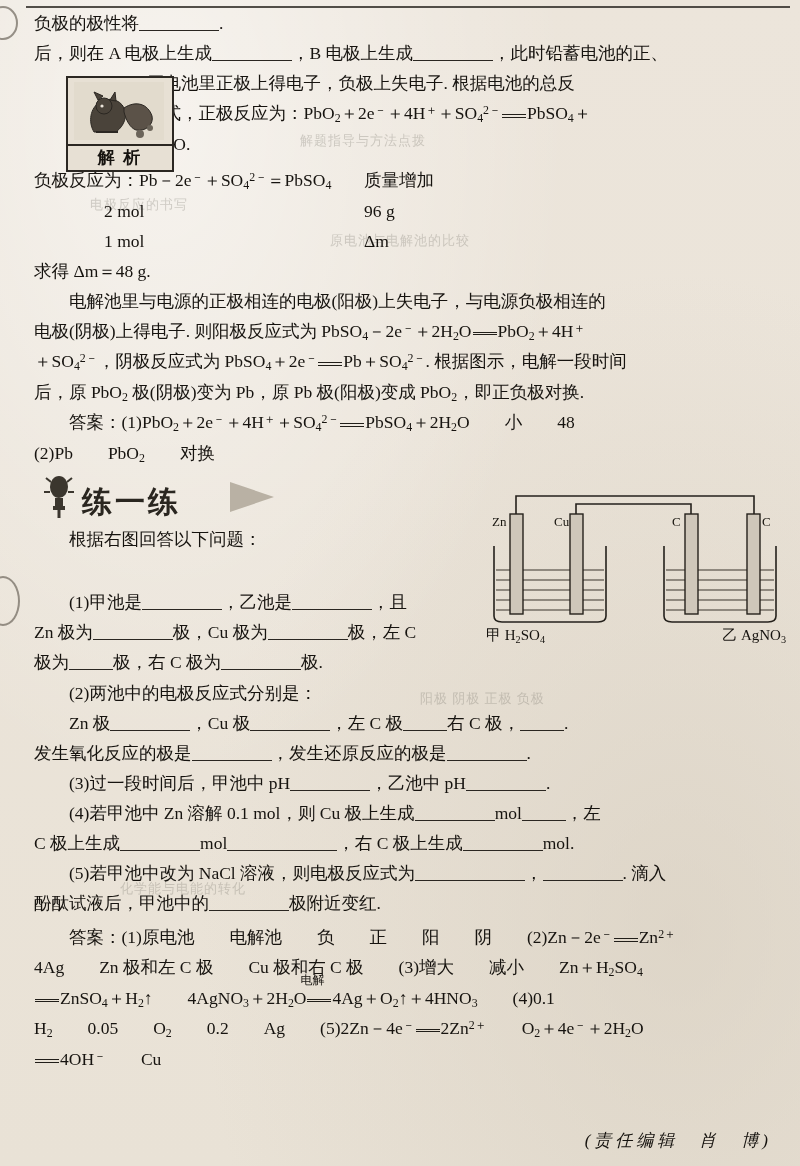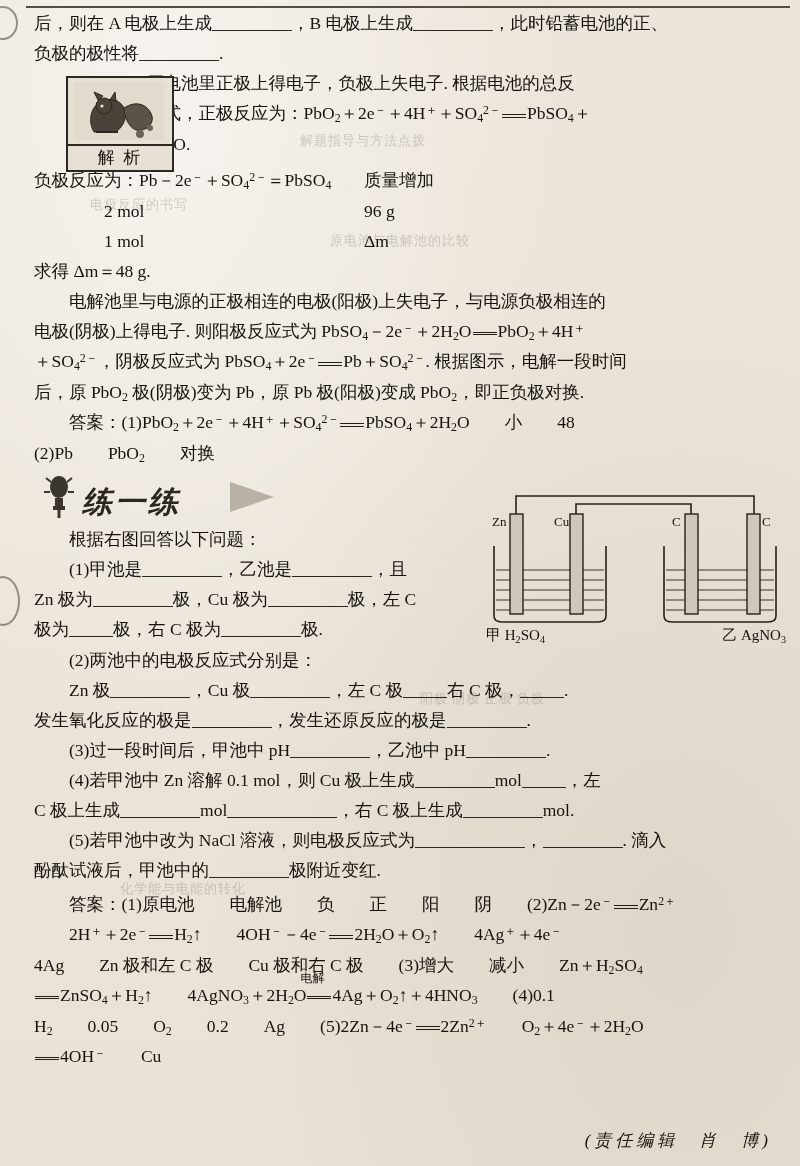--- a/index.html
+++ b/index.html
@@ -56,37 +56,36 @@
     position:absolute;left:32px;top:68px;width:104px;height:92px;
     border:2px solid #2b2722;background:#e7e0d4;
   }
   .jiexi .squirrel{
     position:absolute;left:6px;top:4px;width:90px;height:58px;
   }
   .jiexi .label{
     position:absolute;left:0;bottom:0;width:100%;height:24px;
     border-top:2px solid #2b2722;
     font-family:"Liberation Sans", sans-serif;
-    font-weight:normal;font-size:17px;text-align:center;line-height:24px;
+    font-weight:bold;font-size:17px;text-align:center;line-height:24px;
     letter-spacing:2px;
   }
   .body-afterbox{margin-left:112px;}
   .two-col{display:flex;}
   .two-col .c1{width:330px;text-indent:4em;}
   .two-col .c2{flex:1;}
   
   .lianyilian{
     position:relative;height:48px;margin:6px 0 2px 0;
   }
   .lianyilian .txt{
     position:absolute;left:48px;top:2px;
     font-family:"Liberation Sans", sans-serif;
     font-size:30px;font-weight:bold;letter-spacing:3px;
     color:#2a2620;
-    font-style:italic;
   }
   .lianyilian .tri{
     position:absolute;left:196px;top:8px;width:0;height:0;
     border-top:15px solid transparent;border-bottom:15px solid transparent;
     border-left:44px solid #b9b1a4;
   }
   .lianyilian .bulb{
     position:absolute;left:8px;top:0px;width:34px;height:44px;
   }
   
@@ -122,24 +121,24 @@
 <div class="ghost" style="left:420px;top:690px;">阳极 阴极 正极 负极</div>
 <div class="ghost" style="left:120px;top:880px;">化学能与电能的转化</div>
 
 <div class="rule-top"></div>
 <div class="punch"></div>
 <div class="punch2"></div>
 
 <div class="content">
 
   <p>
+    <span>负极的极性将</span><span class="u u-l"></span><span>.</span>
+  </p>
+  <p>
     <span>后，则在 A 电极上生成</span><span class="u u-l"></span><span>，B 电极上生成</span><span class="u u-l"></span><span>，此时铅蓄电池的正、</span>
-  </p>
-  <p>
-    <span>负极的极性将</span><span class="u u-l"></span><span>.</span>
   </p>
 
   <div class="jiexi">
     <svg class="squirrel" viewBox="0 0 90 58">
       <rect x="0" y="0" width="90" height="58" fill="#e2dbcd"></rect>
       <g fill="#4a433a" stroke="#2b2722" stroke-width="1">
         <path d="M20 50 C14 40 16 26 26 20 C34 15 46 17 50 26 C54 34 50 44 42 50 Z"></path>
         <path d="M50 26 C62 18 74 22 78 34 C80 42 72 50 62 48 C56 46 52 38 50 30 Z" fill="#5b5248"></path>
         <circle cx="30" cy="24" r="8" fill="#4a433a"></circle>
         <path d="M24 18 l-4 -8 l9 4 Z"></path>
@@ -191,21 +190,21 @@
       <rect x="11" y="32" width="12" height="4" fill="#3b362e"></rect>
       <path d="M17 36 l0 8" stroke="#3b362e" stroke-width="3"></path>
       <path d="M4 4 l5 4 M30 4 l-5 4 M2 18 l6 0 M32 18 l-6 0" stroke="#3b362e" stroke-width="2"></path>
     </svg>
     <div class="tri"></div>
     <div class="txt">练一练</div>
   </div>
 
   <p class="ind">根据右图回答以下问题：</p>
 
-  <div style="width:440px;">
+  <div style="width:440px;margin-top:33px;">
     <p class="ind">
       <span>(1)甲池是</span><span class="u u-l"></span><span>，乙池是</span><span class="u u-l"></span><span>，且</span>
     </p>
     <p>
       <span>Zn 极为</span><span class="u u-l"></span><span>极，Cu 极为</span><span class="u u-l"></span><span>极，左 C</span>
     </p>
     <p>
       <span>极为</span><span class="u u-s"></span><span>极，右 C 极为</span><span class="u u-l"></span><span>极.</span>
     </p>
   </div>
@@ -231,21 +230,20 @@
 
   <p class="ind">
     <span>(5)若甲池中改为 NaCl 溶液，则电极反应式为</span><span class="u u-xl"></span><span>，</span><span class="u u-l"></span><span>. 滴入</span>
   </p>
   <p>
     <span>酚酞试液后，甲池中的</span><span class="u u-l"></span><span>极附近变红.</span>
   </p>
 
   <div class="ansblock">
     <p class="ind">答案：(1)原电池　　电解池　　负　　正　　阳　　阴　　(2)Zn－2e<sup>－</sup><span class="dbl"></span>Zn<sup>2＋</sup></p>
-    <p style="text-indent:2em;">2H<sup>＋</sup>＋2e<sup>－</sup><span class="dbl"></span>H<sub>2</sub>↑　　4OH<sup>－</sup>－4e<sup>－</sup><span class="dbl"></span>2H<sub>2</sub>O＋O<sub>2</sub>↑　　4Ag<sup>＋</sup>＋4e<sup>－</sup></p>
     <p>4Ag　　Zn 极和左 C 极　　Cu 极和右 C 极　　(3)增大　　减小　　Zn＋H<sub>2</sub>SO<sub>4</sub></p>
     <p><span class="dbl"></span>ZnSO<sub>4</sub>＋H<sub>2</sub>↑　　4AgNO<sub>3</sub>＋2H<sub>2</sub>O<span class="eq"><span class="arrow-lbl">电解</span><span class="dbl"></span></span>4Ag＋O<sub>2</sub>↑＋4HNO<sub>3</sub>　　(4)0.1</p>
     <p>H<sub>2</sub>　　0.05　　O<sub>2</sub>　　0.2　　Ag　　(5)2Zn－4e<sup>－</sup><span class="dbl"></span>2Zn<sup>2＋</sup>　　O<sub>2</sub>＋4e<sup>－</sup>＋2H<sub>2</sub>O</p>
     <p><span class="dbl"></span>4OH<sup>－</sup>　　Cu</p>
   </div>
 </div>
 
 <div class="figure">
   <svg viewBox="0 0 300 160" width="300" height="160">
     <g stroke="#25211c" stroke-width="1.6" fill="none">

